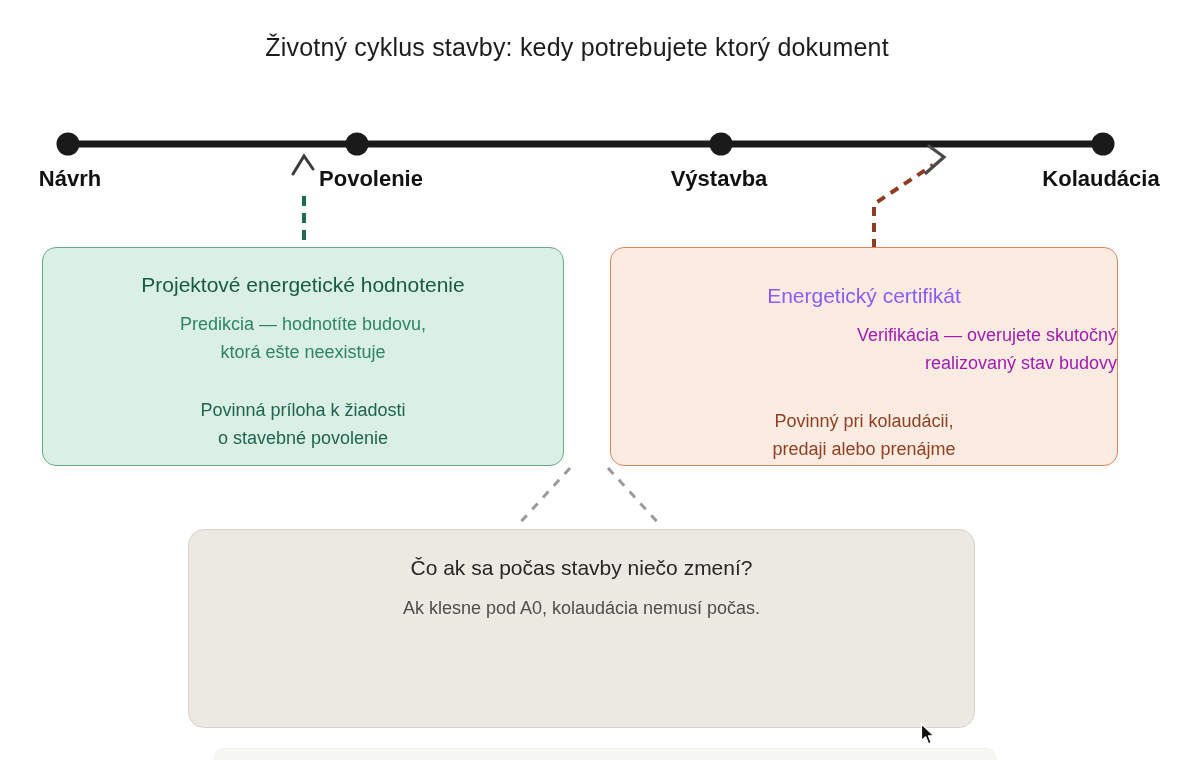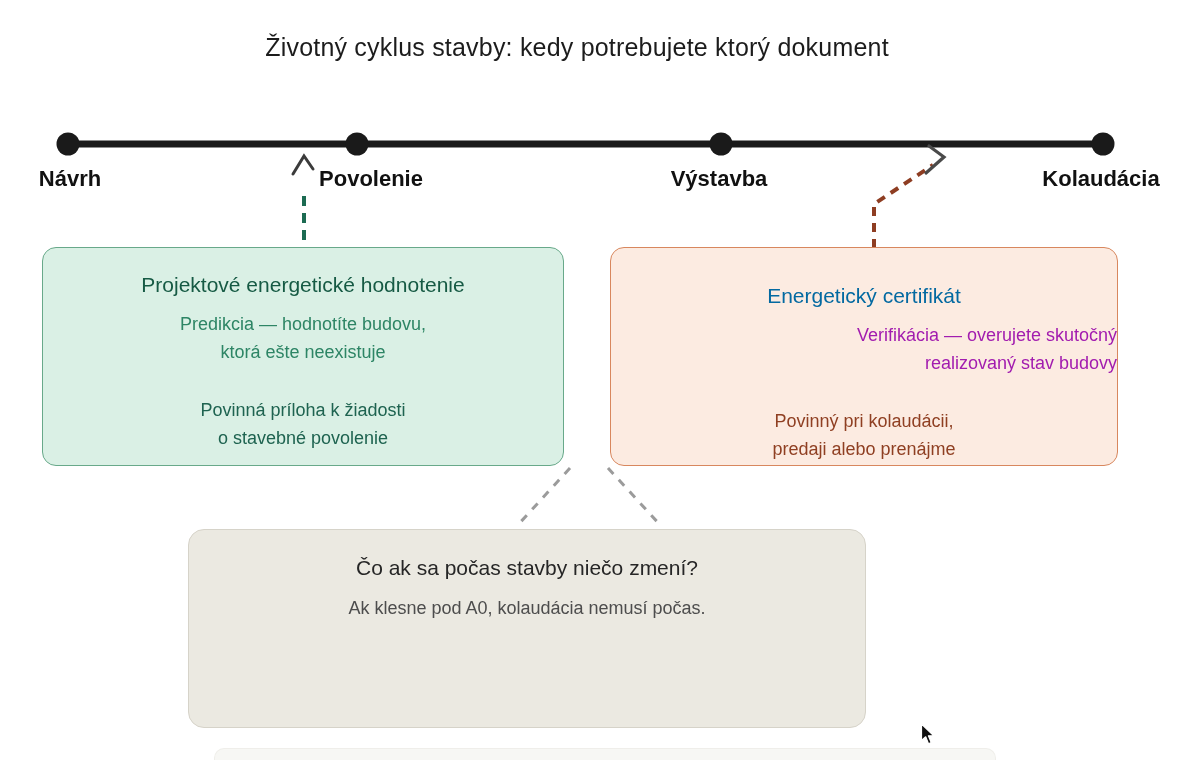--- a/index.html
+++ b/index.html
@@ -61,38 +61,38 @@
     width: 508px;
     background: #fcebe1;
     border: 1.5px solid #d8875e;
   }
   .card-title {
     margin-top: 25px;
     font-size: 21px;
     line-height: 24px;
   }
   .peh .card-title { color: #165a44; }
-  .cert .card-title { color: #0369a1; margin-top: 36px; }
+  .cert .card-title { color: #8b5cf6; margin-top: 36px; }
   .card-para {
     margin-top: 13px;
     font-size: 18px;
     line-height: 28px;
     white-space: pre-line;
   }
   .card-para.second { margin-top: 30px; }
   .peh .card-para.first  { color: #2d8565; }
   .peh .card-para.second { color: #1e6350; }
   .cert .card-para.first  { color: #a21caf; text-align: right; }
   .cert .card-para.second { color: #8f3f22; }
 
   .note-card {
     position: absolute;
     left: 188px;
     top: 529px;
-    width: 678px;
+    width: 787px;
     height: 199px;
     box-sizing: border-box;
     background: #ebe9e1;
     border: 1px solid #d6d3c9;
     border-radius: 16px;
     text-align: center;
   }
   .note-title {
     margin-top: 26px;
     font-size: 21px;

